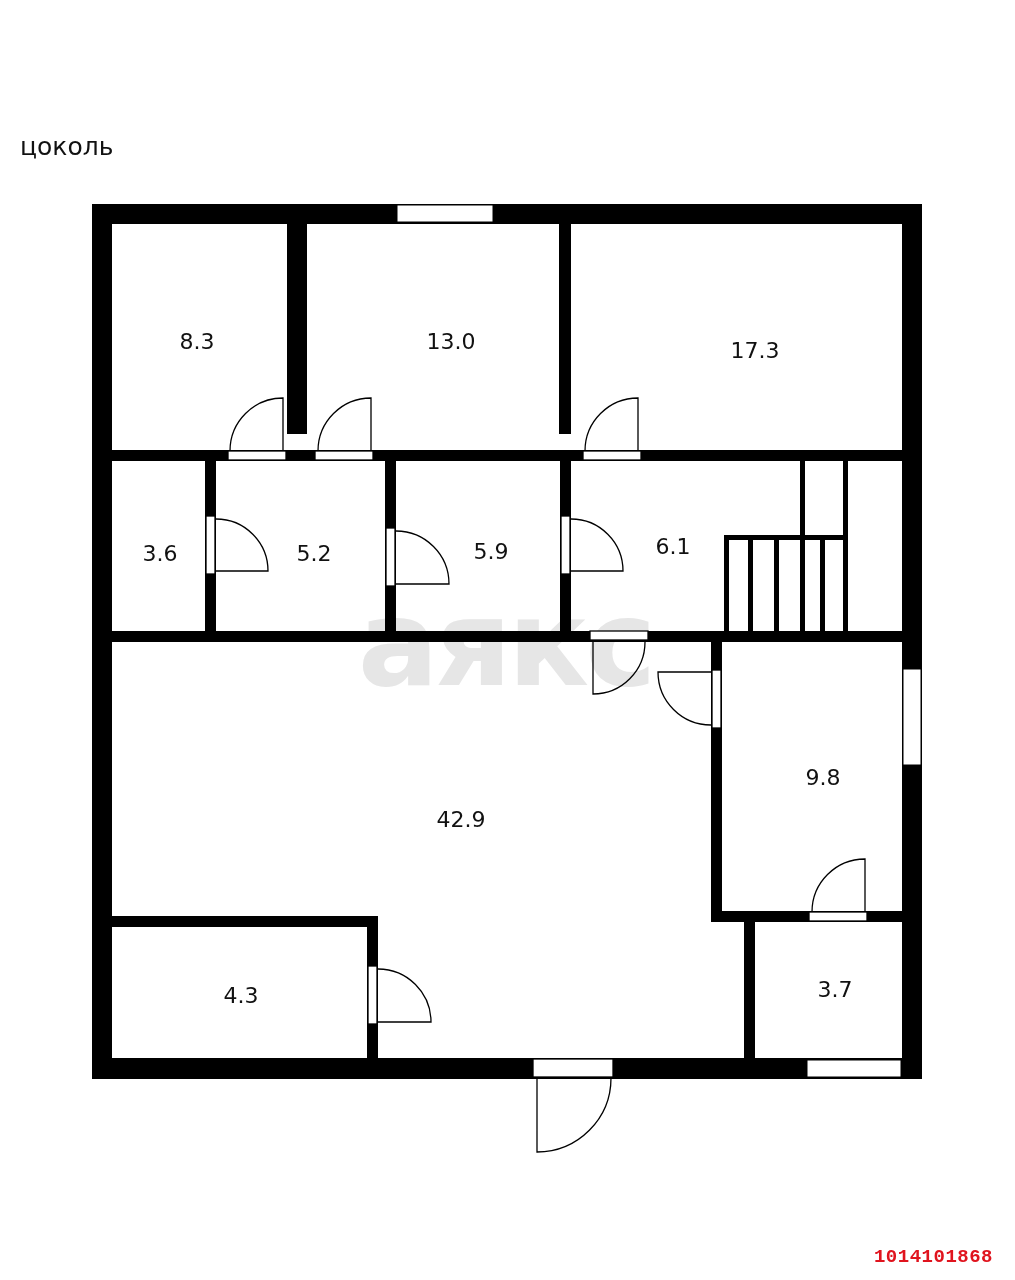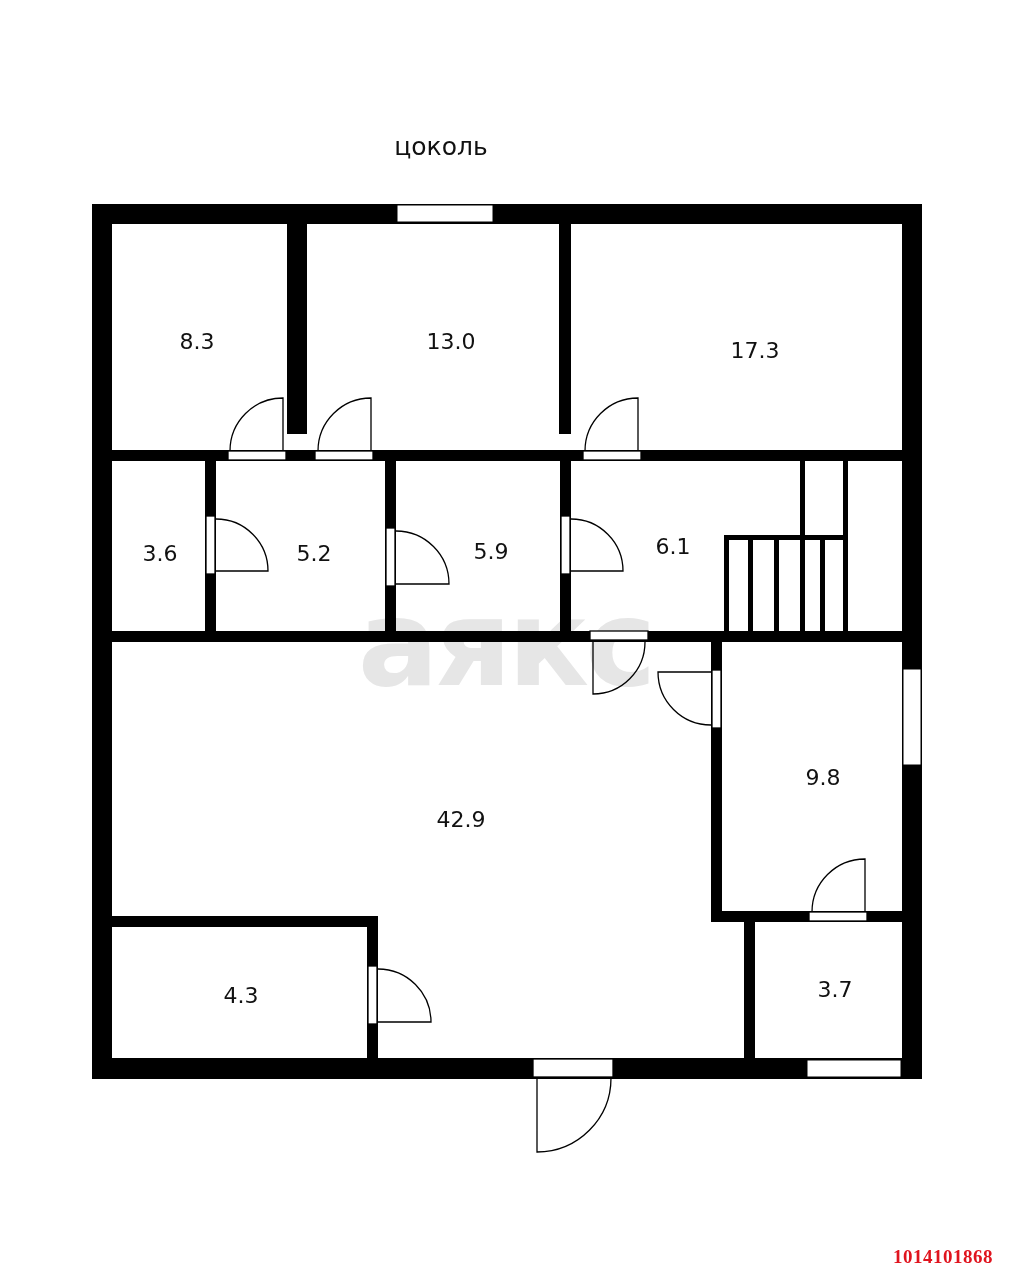--- a/index.html
+++ b/index.html
@@ -1,20 +1,20 @@
 <!DOCTYPE html>
 <html><head>
 <meta charset="utf-8">
 <style>
   html, body { margin: 0; padding: 0; background: #ffffff; }
   body { width: 1015px; height: 1280px; position: relative; overflow: hidden; font-family: "DejaVu Sans", sans-serif; }
-  #title { position: absolute; left: 0; width: 882px; top: 132px; text-align: center; font-size: 25px; color: #111; }
+  #title { position: absolute; left: 0; width: 882px; top: 132px; text-align: left; font-size: 25px; color: #111; padding-left: 20px; }
   #plan { position: absolute; left: 0; top: 0; }
   .room-label { font-family: "DejaVu Sans", sans-serif; font-size: 22px; fill: #111; }
-  #watermark-id { position: absolute; right: 22px; top: 1246px; font-family: Liberation Serif, serif; font-weight: bold; font-size: 19px; color: #e0141e; letter-spacing: 0.5px; }
+  #watermark-id { position: absolute; right: 22px; top: 1246px; font-family: Liberation Mono, monospace; font-weight: bold; font-size: 19px; color: #e0141e; letter-spacing: 0.5px; }
 </style>
 </head>
 <body>
 
 <div id="title">цоколь</div>
 
 <svg id="plan" width="1015" height="1280" viewBox="0 0 1015 1280" xmlns="http://www.w3.org/2000/svg">
 
   <text x="505" y="685" text-anchor="middle" font-family="DejaVu Sans, sans-serif" font-weight="bold" font-size="120" fill="#e6e6e6" letter-spacing="-4">аякс</text>
 

